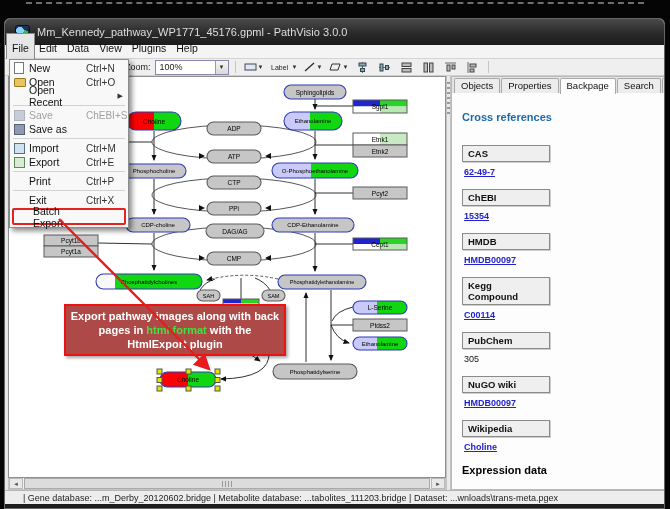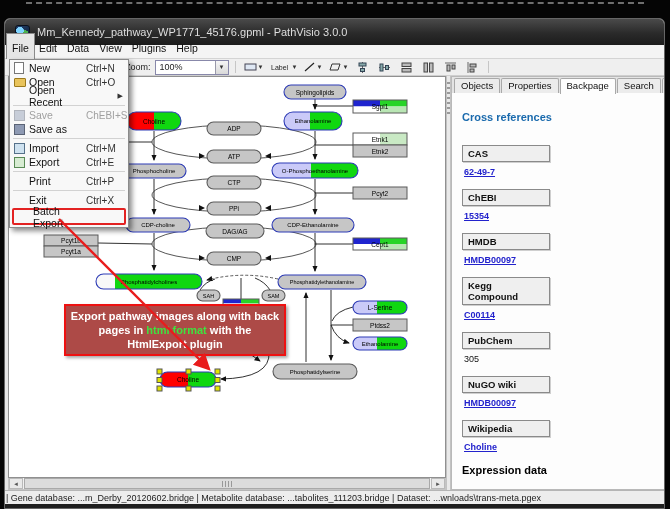--- a/index.html
+++ b/index.html
@@ -65,21 +65,21 @@
   .xref-heading{color:#1a6aad;font-weight:bold;font-size:11px;margin:12px 0 22px;}
   .xsec{margin-bottom:10px;}
   .xhead{width:88px;box-sizing:border-box;border:1px solid #8a8a8a;background:#efefef;
          font-weight:bold;font-size:9.5px;color:#111;padding:2px 5px;box-shadow:1px 1px 0 #cfcfcf;}
   .xval{margin:5px 0 12px 2px;font-size:9px;font-weight:bold;}
   .xval a{color:#2222cc;}
   .xval.plain{font-weight:normal;color:#111;}
   .expr-heading{font-weight:bold;font-size:11px;color:#000;margin-top:4px;}
   
   .statusbar{flex:0 0 13px;background:#ededed;border-top:1px solid #b5b5b5;font-size:9px;color:#222;
-             display:flex;align-items:center;padding-left:1px;white-space:nowrap;overflow:hidden;}
+             display:flex;align-items:center;padding-left:18px;white-space:nowrap;overflow:hidden;}
   .winbottom{flex:0 0 7px;background:#1e1e1e;}
   
   .popup{position:absolute;left:4px;top:40px;width:118px;z-index:70;background:#f8f8f8;
          border:1px solid #8a8a8a;box-shadow:3px 3px 5px rgba(0,0,0,.45);padding:1px 0;font-size:10.5px;color:#111;}
   .mi{display:flex;align-items:center;height:14px;padding:0 5px 0 4px;}
   .mi .ic{width:15px;flex:0 0 15px;display:flex;align-items:center;}
   .mi .lb{flex:1;}
   .mi .sc{width:37px;text-align:left;color:#333;font-size:10px;}
   .mi.disabled .lb,.mi.disabled .sc{color:#a0a0a0;}
   .mi .sub{font-size:7px;color:#333;}

